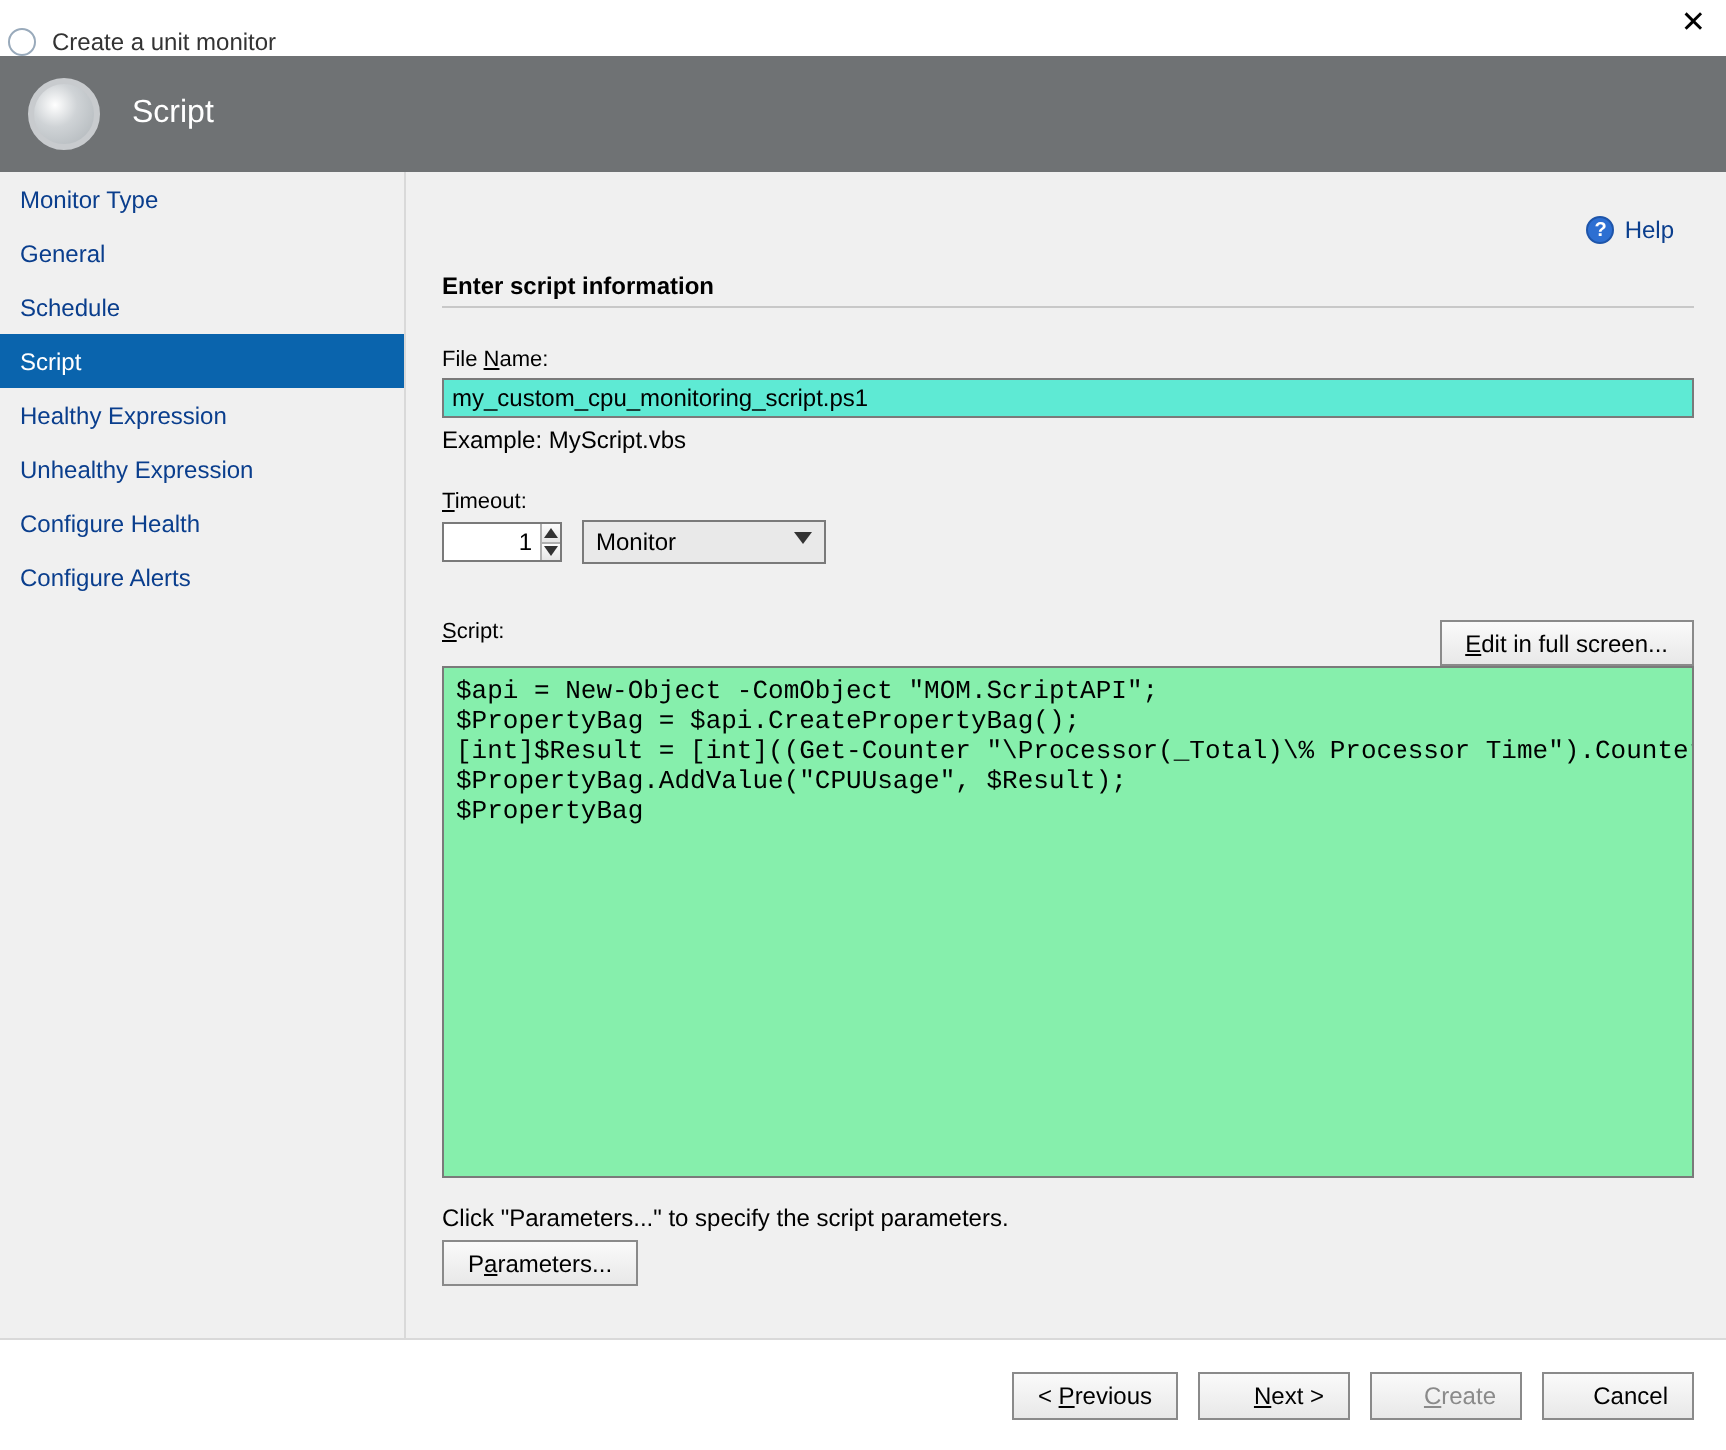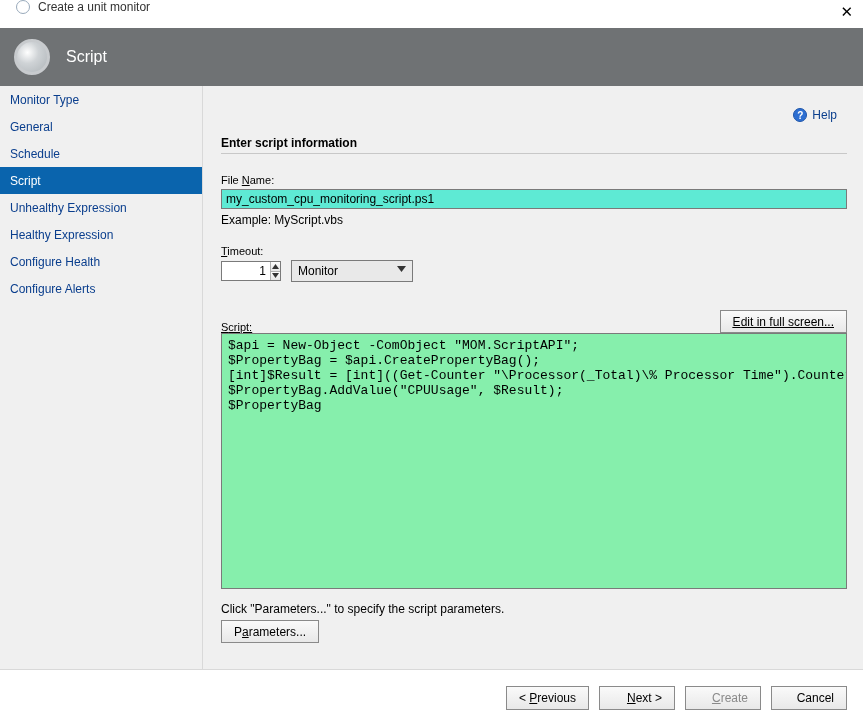--- a/index.html
+++ b/index.html
@@ -9,22 +9,22 @@
     font-size: 12px;
     color: #000;
     background: #fff;
     width: 863px;
     height: 725px;
     overflow: hidden;
   }
   .titlebar {
     height: 28px;
     display: flex;
-    align-items: flex-start;
-    padding: 0 16px;
+    align-items: flex-end;
+    padding: 0 4px;
     background: #fff;
     position: relative;
   }
   .titlebar .app-icon {
     width: 14px;
     height: 14px;
     border: 1.5px solid #9ab;
     border-radius: 50%;
     margin-right: 8px;
     box-sizing: border-box;
@@ -202,24 +202,23 @@
     cursor: pointer;
   }
   .combo .chev {
     position: absolute;
     right: 6px;
     top: 5px;
   }
   .chev svg { display: block; }
   .script-row {
     display: flex;
-    align-items: flex-end;
+    align-items: flex-start;
     justify-content: space-between;
     margin-top: 28px;
-    text-decoration: underline;
   }
   .btn {
     border: 1px solid #8a8a8a;
     background: linear-gradient(#fafafa,#e8e8e8);
     font-size: 12px;
     padding: 3px 12px;
     min-width: 76px;
     height: 23px;
     box-sizing: border-box;
     cursor: pointer;
@@ -279,22 +278,22 @@
   <div class="header-title">Script</div>
 </div>
 
 <div class="body">
 
   <div class="sidebar">
     <div class="sidebar-item"><span>Monitor Type</span></div>
     <div class="sidebar-item"><span>General</span></div>
     <div class="sidebar-item"><span>Schedule</span></div>
     <div class="sidebar-item selected"><span>Script</span></div>
+    <div class="sidebar-item"><span>Healthy Expression</span></div>
     <div class="sidebar-item"><span>Unhealthy Expression</span></div>
-    <div class="sidebar-item"><span>Healthy Expression</span></div>
     <div class="sidebar-item"><span>Configure Health</span></div>
     <div class="sidebar-item"><span>Configure Alerts</span></div>
   </div>
 
   <div class="main">
     <div class="help-link">
       <span class="help-icon">?</span>
       <span>Help</span>
     </div>
 

